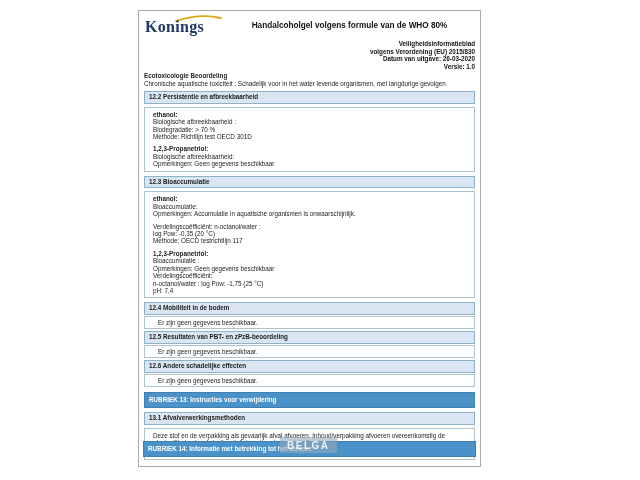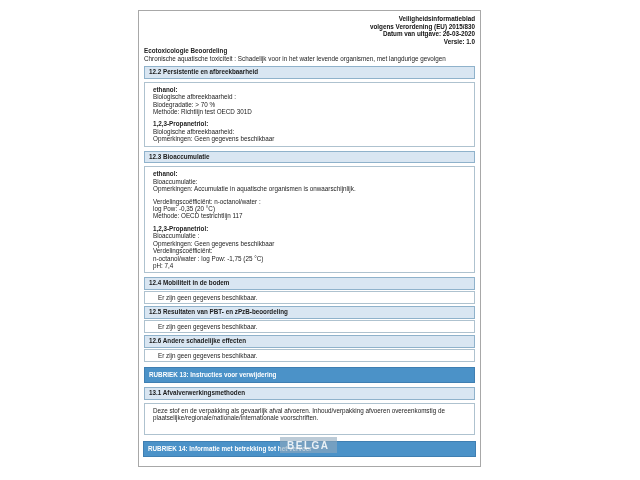--- a/index.html
+++ b/index.html
@@ -66,20 +66,29 @@
   .wm-right {
     border:1px solid rgba(155,170,180,0.75); color:rgba(135,148,158,0.8);
     font-size:9px; padding:3px 7px 2px 7px; margin-left:3px; background:transparent;
   }
 </style>
 </head>
 <body>
 
 <div class="page">
 
+  <div class="header">
+    <div class="logo">
+      <svg width="80" height="24" viewBox="0 0 80 24">
+        <path class="swoosh" d="M32 7 Q56 -1 77 4"></path>
+        <text x="1" y="18">Konings</text>
+      </svg>
+    </div>
+    <div class="title">Handalcoholgel volgens formule van de WHO 80%</div>
+  </div>
 
   <div class="meta">
     <div>Veiligheidsinformatieblad</div>
     <div>volgens Verordening (EU) 2015/830</div>
     <div>Datum van uitgave: 26-03-2020</div>
     <div>Versie: 1.0</div>
   </div>
 
   <div class="ecotox">
     <div class="hd">Ecotoxicologie Beoordeling</div>

